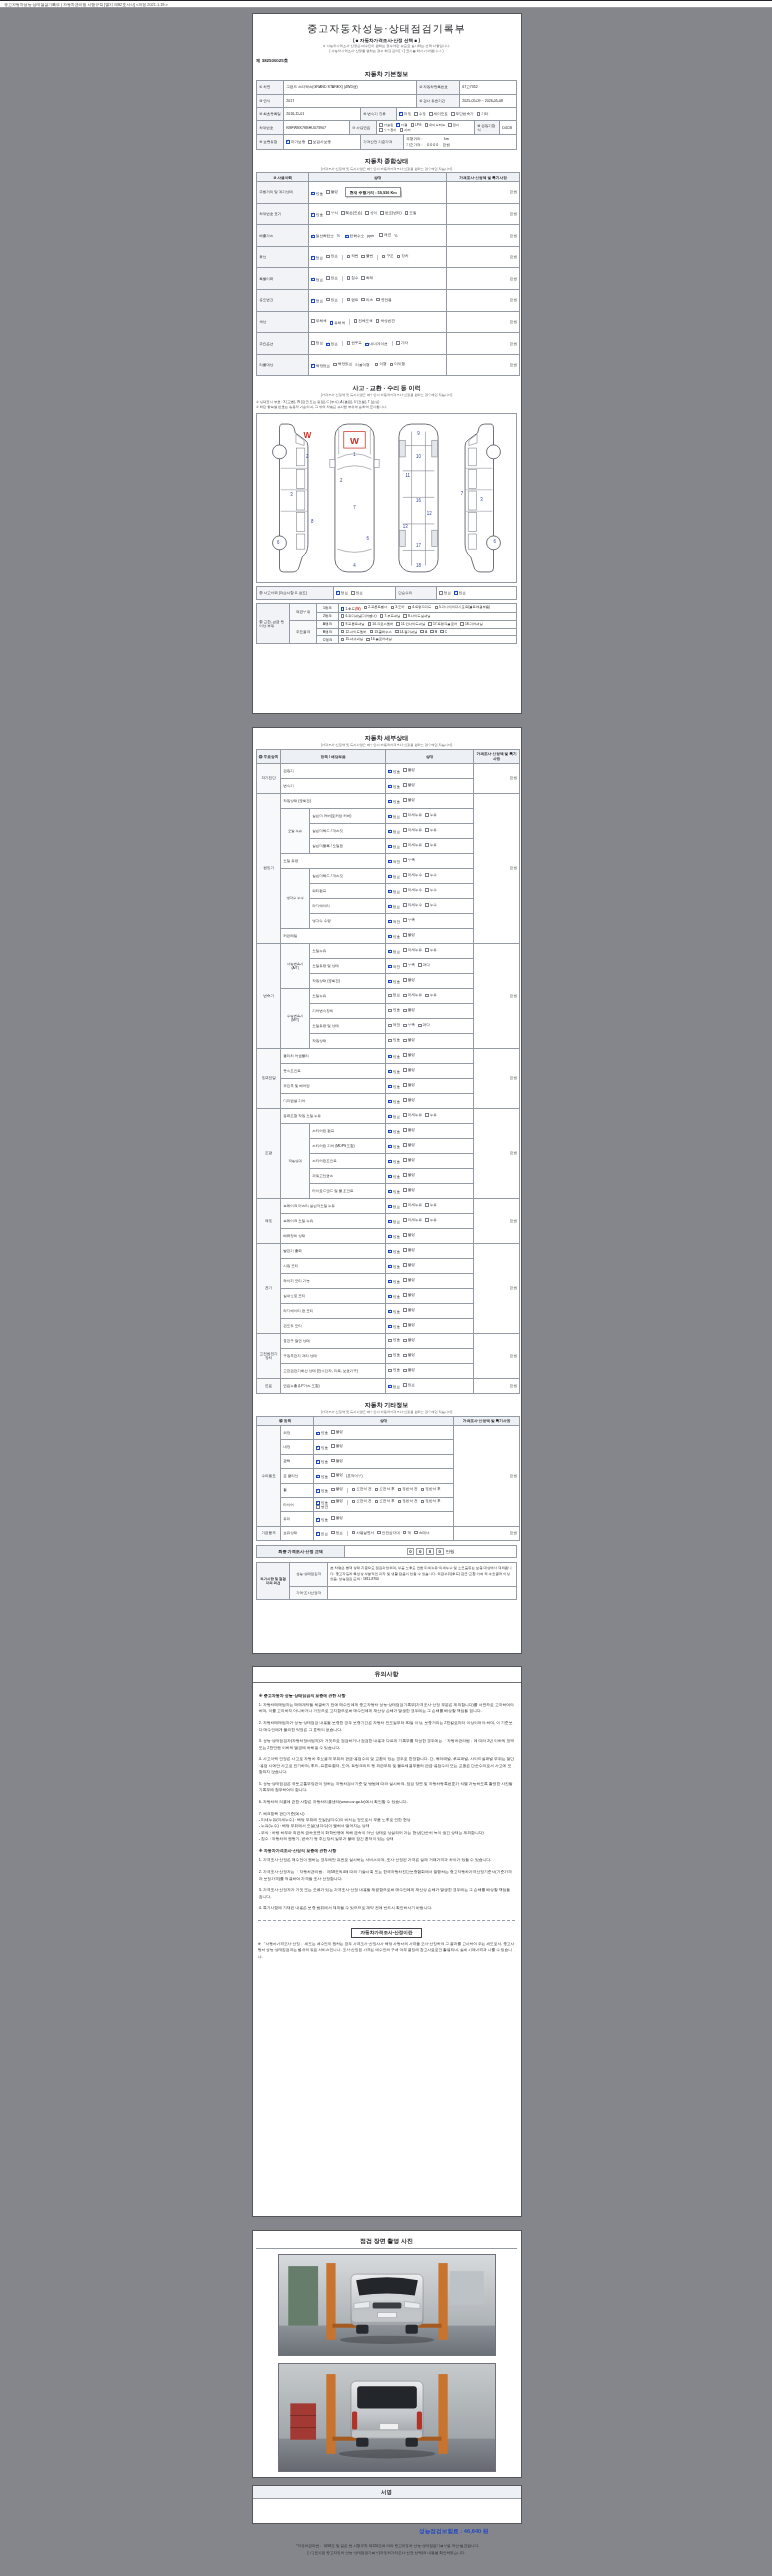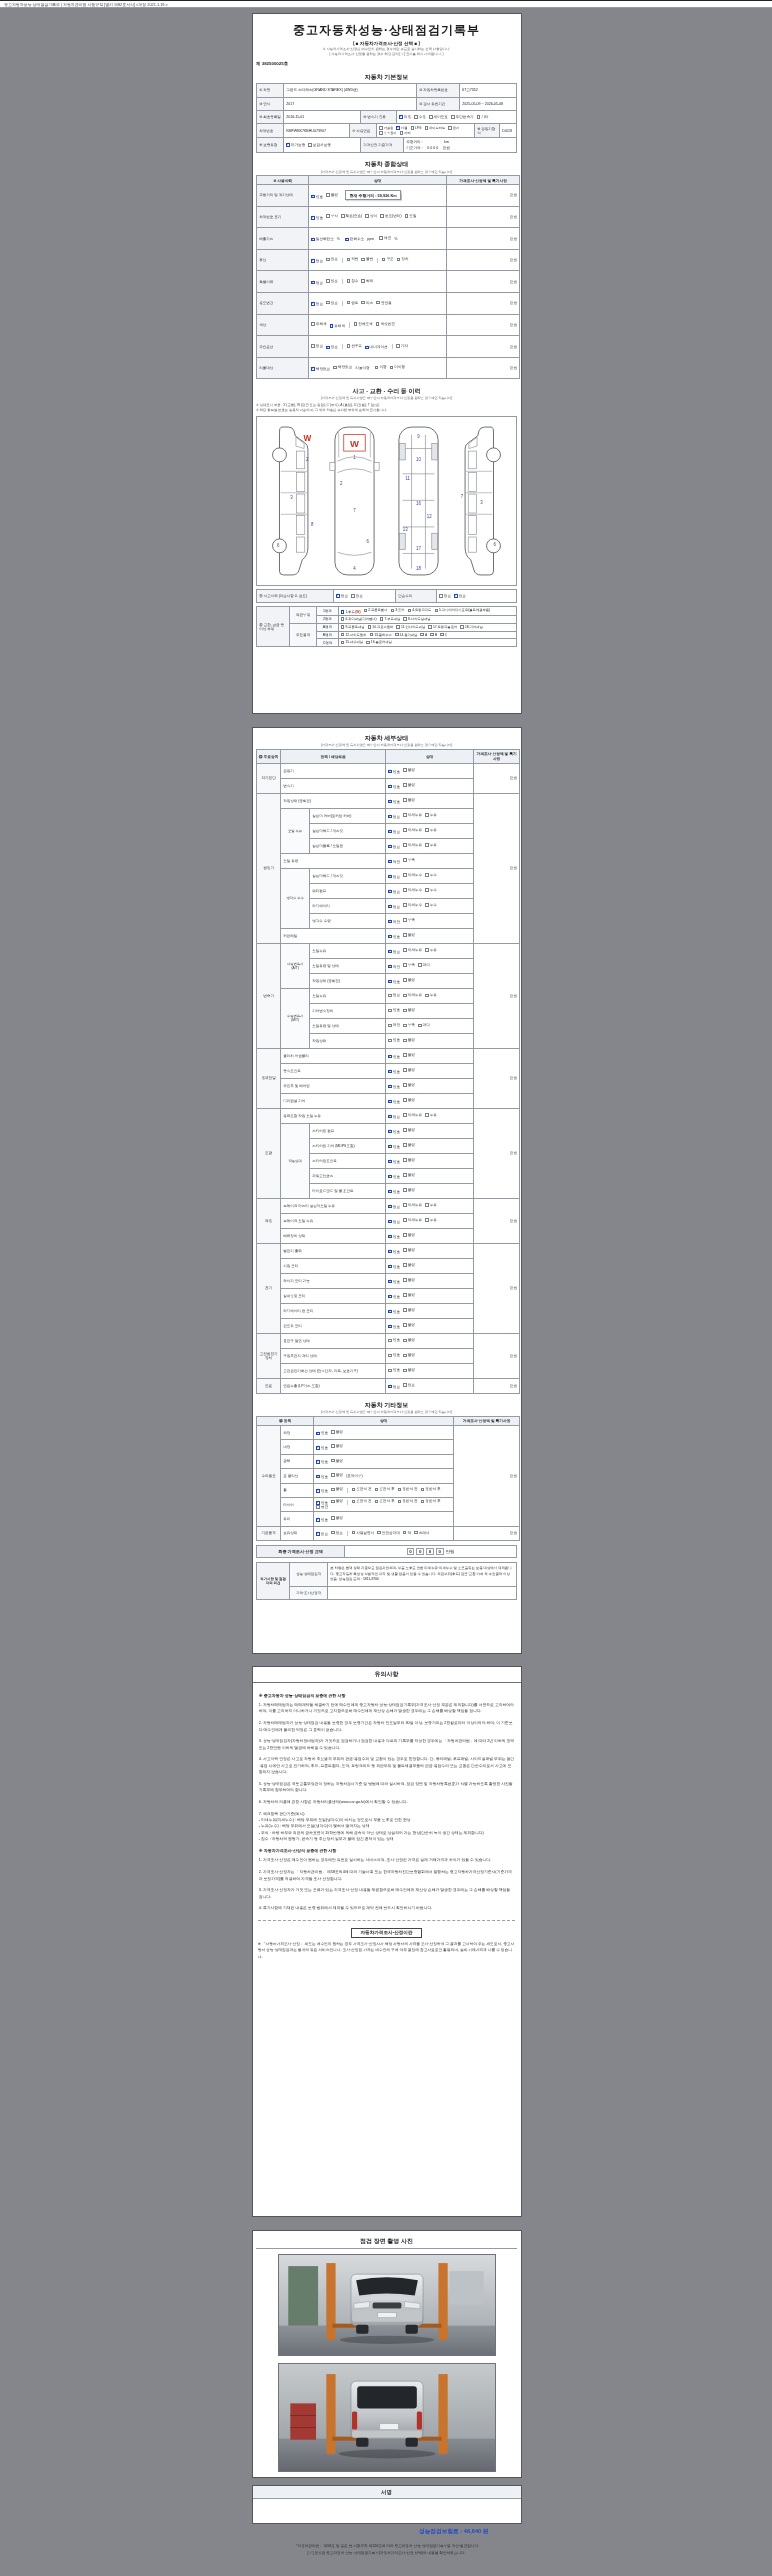--- a/index.html
+++ b/index.html
@@ -2,21 +2,21 @@
 <html lang="ko" style="font-size:8.2px"><head>
 <meta charset="utf-8">
 <style>
   *{margin:0;padding:0;box-sizing:border-box}
   html,body{width:773px}
   body{height:2576px;overflow:hidden;background:#85858c;font-family:"Liberation Sans","DejaVu Sans",sans-serif;color:#1c1d21}
   .topstrip{height:8.2px;background:#fff;border-top:1.5px solid #222228;border-bottom:0.5px solid #9a9aa0;display:flex;align-items:center;padding:0 4.1px;font-size:3.9px;color:#3c3d42}
   .doc{width:270px;margin:5.2px auto 0}
   .block{background:#fff;border:0.5px solid #55565c;padding:3.6px;margin-bottom:12.4px}
   .doc-head{text-align:center;padding:3.6px 0 1px}
-  .doc-title{font-size:12px;font-weight:bold;letter-spacing:1px}
+  .doc-title{font-size:10px;font-weight:normal;letter-spacing:1px}
   .doc-sub{font-size:4.6px;font-weight:bold;margin-top:2.1px}
   .doc-note{font-size:3.3px;color:#55565c;margin-top:1.5px;line-height:1.5}
   .docno{font-size:4.4px;font-weight:bold;margin:2.6px 0 1px}
   .sec{margin-top:4.6px}
   .sec-title{text-align:center;padding:1.5px 0 1.5px}
   .sec-title b{font-size:6px}
   .sec-note{display:block;font-size:3.2px;color:#55565c;font-weight:normal;margin-top:0.5px}
   table.tb{width:100%;border-collapse:collapse;table-layout:fixed}
   .tb th,.tb td{border:0.5px solid #959ba5;font-size:3.6px;padding:1px 2.1px;vertical-align:middle}
   .tb th{background:#edf0f5;font-size:3.7px;padding:1.5px 1px}

